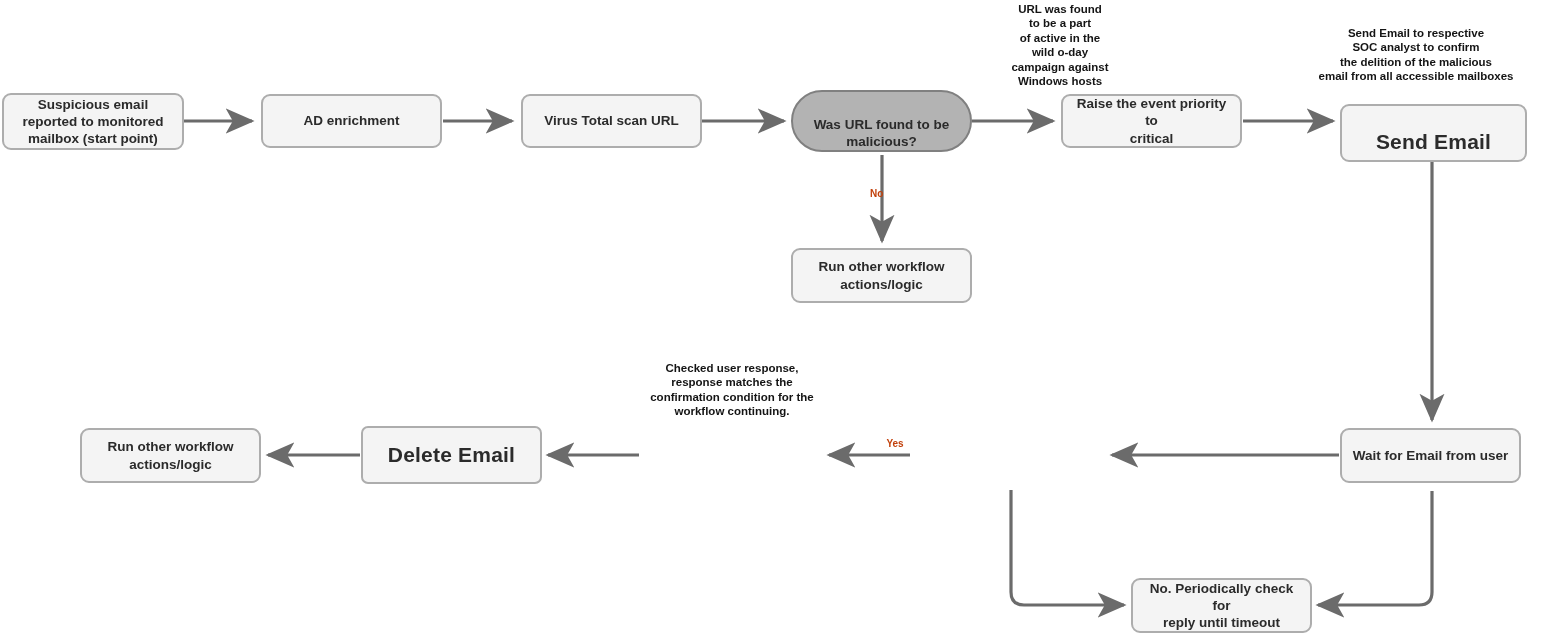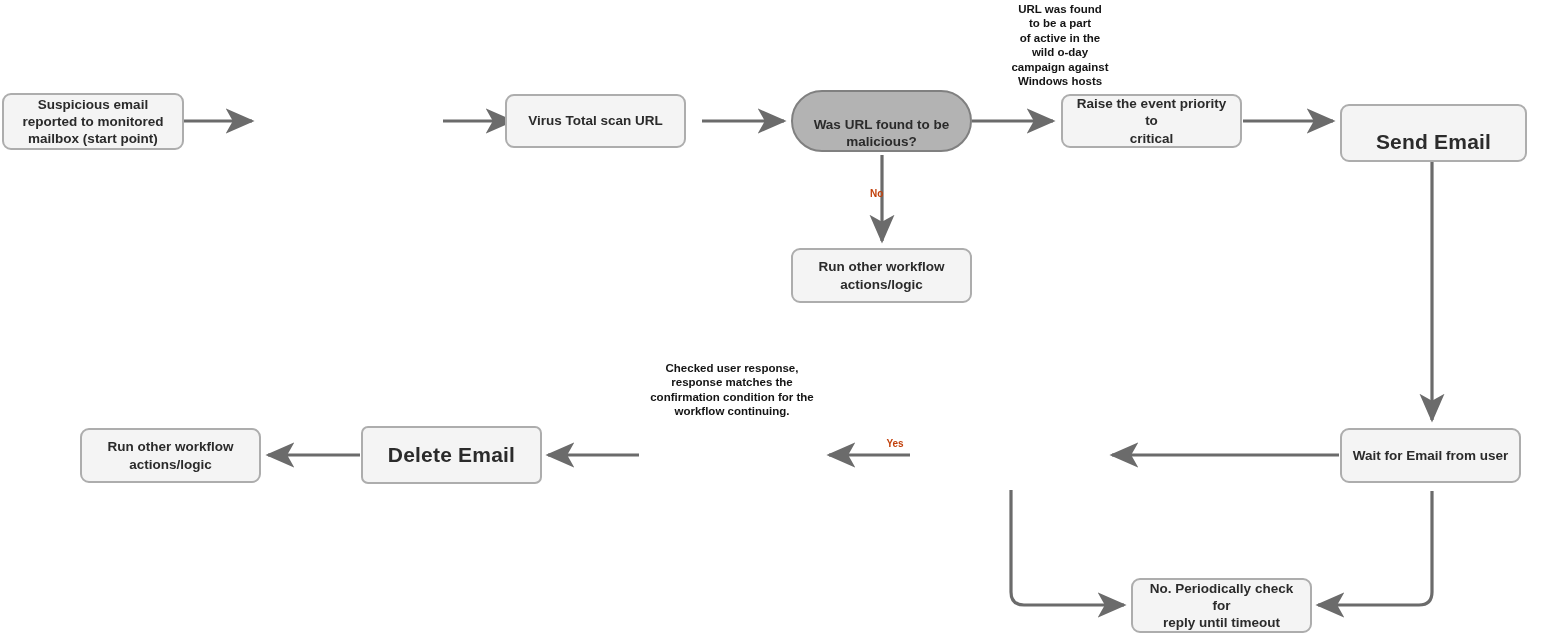--- a/index.html
+++ b/index.html
@@ -114,22 +114,25 @@
       <path d="M1432,491 L1432,592 Q1432,605 1419,605 L1318,605"></path>
     </g>
   </svg>
 
   <div class="node process" style="left:2px; top:93px; width:182px; height:57px;text-align:center;">
     <span style="white-space:pre-line;">Suspicious email
 reported to monitored
 mailbox (start point)</span>
   </div>
 
+  <div class="node process" style="left:261px; top:94px; width:181px; height:54px;">
+    <span style="white-space:pre-line;">AD enrichment</span>
+  </div>
 
-  <div class="node process" style="left:505px; top:94px; width:181px; height:54px;">
+  <div class="node process" style="left:521px; top:94px; width:181px; height:54px;">
     <span style="white-space:pre-line;">Virus Total scan URL</span>
   </div>
 
   <div class="node decision" style="left:791px; top:90px; width:181px; height:62px;">
     <span style="white-space:pre-line;margin-top:24px;">Was URL found to be
 malicious?</span>
   </div>
 
   <div class="node process" style="left:1061px; top:94px; width:181px; height:54px;">
     <span style="white-space:pre-line;">Raise the event priority to
@@ -165,20 +168,24 @@
 reply until timeout</span>
   </div>
 
   <div class="edge-label note" style="left:930px; top:2px; width:260px;">URL was found
 to be a part
 of active in the
 wild o-day
 campaign against
 Windows hosts</div>
 
+  <div class="edge-label note" style="left:1290px; top:26px; width:252px;">Send Email to respective
+SOC analyst to confirm
+the delition of the malicious
+email from all accessible mailboxes</div>
 
   <div class="edge-label" style="left:870px; top:188px; width:50px; text-align:left;">No</div>
 
   <div class="edge-label note" style="left:608px; top:361px; width:248px;">Checked user response,
 response matches the
 confirmation condition for the
 workflow continuing.</div>
 
   <div class="edge-label" style="left:870px; top:438px; width:50px; text-align:center;">Yes</div>
 

